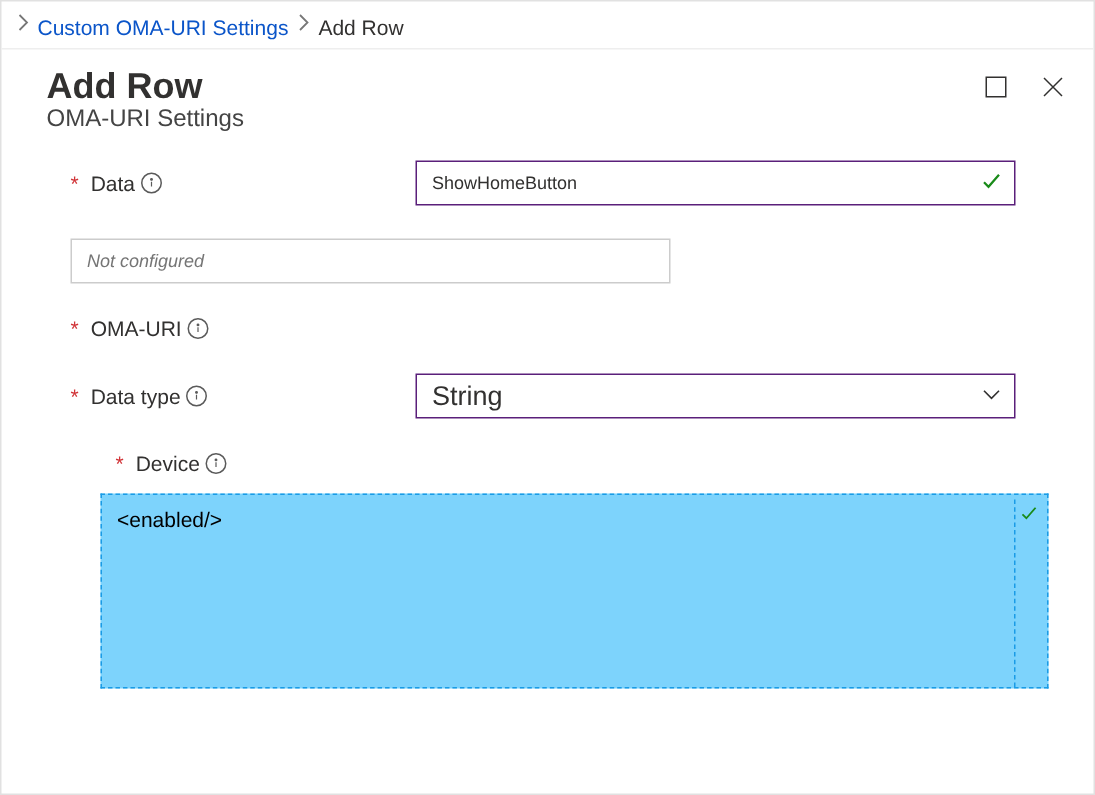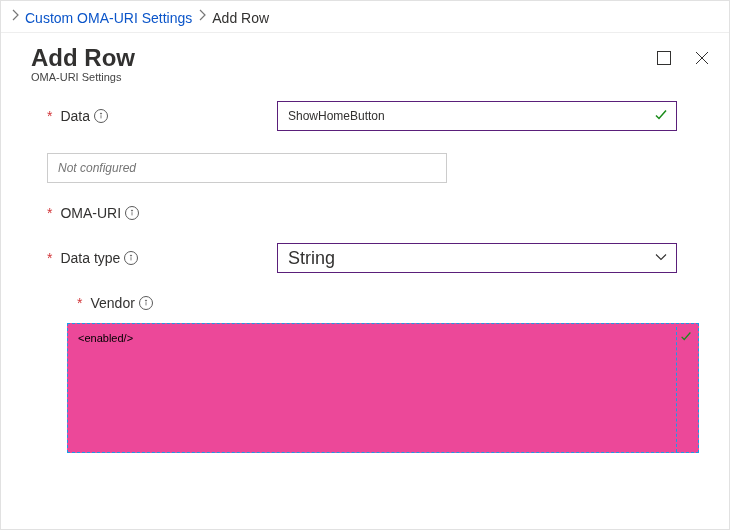--- a/index.html
+++ b/index.html
@@ -18,21 +18,21 @@
     border-bottom: 1px solid #eee;
   }
   .breadcrumb .chev { color: #777; width: 16px; text-align:center; margin:0 2px; }
   .breadcrumb .lnk { color: #0b55c9; cursor: pointer; }
   .breadcrumb .cur { color: #323130; }
   .pane-header{
     display:flex; align-items:flex-start; padding: 10px 18px 4px 30px;
   }
   .title-block{ flex:1; }
   .pane-title{ font-size: 24px; font-weight: 600; line-height:1.25; }
-  .pane-sub{ color:#444; font-size: 11px; margin-top:-2px; }
+  .pane-sub{ color:#444; font-size: 16px; margin-top:-2px; }
   .hdr-icons{ display:flex; gap:20px; padding-top:6px; }
   .sq-btn{ width:18px; height:18px; cursor:pointer; display:flex;align-items:center;justify-content:center;}
   .square-icon{ width:14px; height:14px; border:1.5px solid #323130; }
   .x-icon svg{ width:16px; height:16px; stroke:#323130; stroke-width:1; fill:none;}
   .form{ padding: 14px 30px 0 46px; }
   .row{ display:flex; align-items:center; margin-bottom: 22px; }
   .lbl{ width:230px; display:flex; align-items:center; gap:4px; }
   .star{ color:#d13438; margin-right:4px; font-size:14px; }
   .info{ width:14px; height:14px; border:1px solid #5a5a5a; border-radius:50%; display:inline-flex;align-items:center;justify-content:center; cursor:default;}
   .info svg{width:8px;height:8px; stroke:#5a5a5a; fill:none;}
@@ -58,22 +58,22 @@
   }
   .dd svg{width:16px;height:16px; stroke:#323130; stroke-width:1.1; fill:none;}
   .value-lbl-row{ margin-left: 30px; margin-bottom: 12px; }
   .value-area{
     margin: 0 30px 0 66px;
     position: relative;
   }
   .value-area textarea{
     width:100%; height:130px; resize:none;
     border:1px dashed #1a9be6; outline:none;
-    padding:8px 24px 8px 10px; font-size:11px; font-family:inherit;
-    background:#ec4899;
+    padding:8px 24px 8px 10px; font-size:14px; font-family:inherit;
+    background:#7dd3fc;
   }
   .value-chk{
     position:absolute; right:6px; top:6px; color:#1a8b1a;
   }
   .value-chk svg{width:14px;height:14px; stroke:#1a8b1a; stroke-width:1.4; fill:none;}
   .value-sep{
     position:absolute; right:22px; top:4px; bottom:4px; width:0;
     border-right:1px dashed #1a9be6;
   }
   .ellip{ white-space:nowrap; overflow:hidden; text-overflow:ellipsis; }
@@ -171,21 +171,21 @@
         </div>
         <span class="dd"><svg viewBox="0 0 16 16">
               <path d="M3 6l5 5 5-5"></path>
             </svg></span>
       </div>
     </div>
 
     <div class="row value-lbl-row" style="margin-bottom:12px;">
       <div class="lbl" style="width:auto;">
         <span class="star">*</span>
-        <span>Vendor</span>
+        <span>Device</span>
         <span class="info">
           <svg viewBox="0 0 10 10">
               <circle cx="5" cy="2" r="0.7" fill="#5a5a5a"></circle>
               <path d="M5 4v4" stroke-width="1"></path>
             </svg>
         </span>
       </div>
     </div>
   </div>
 

